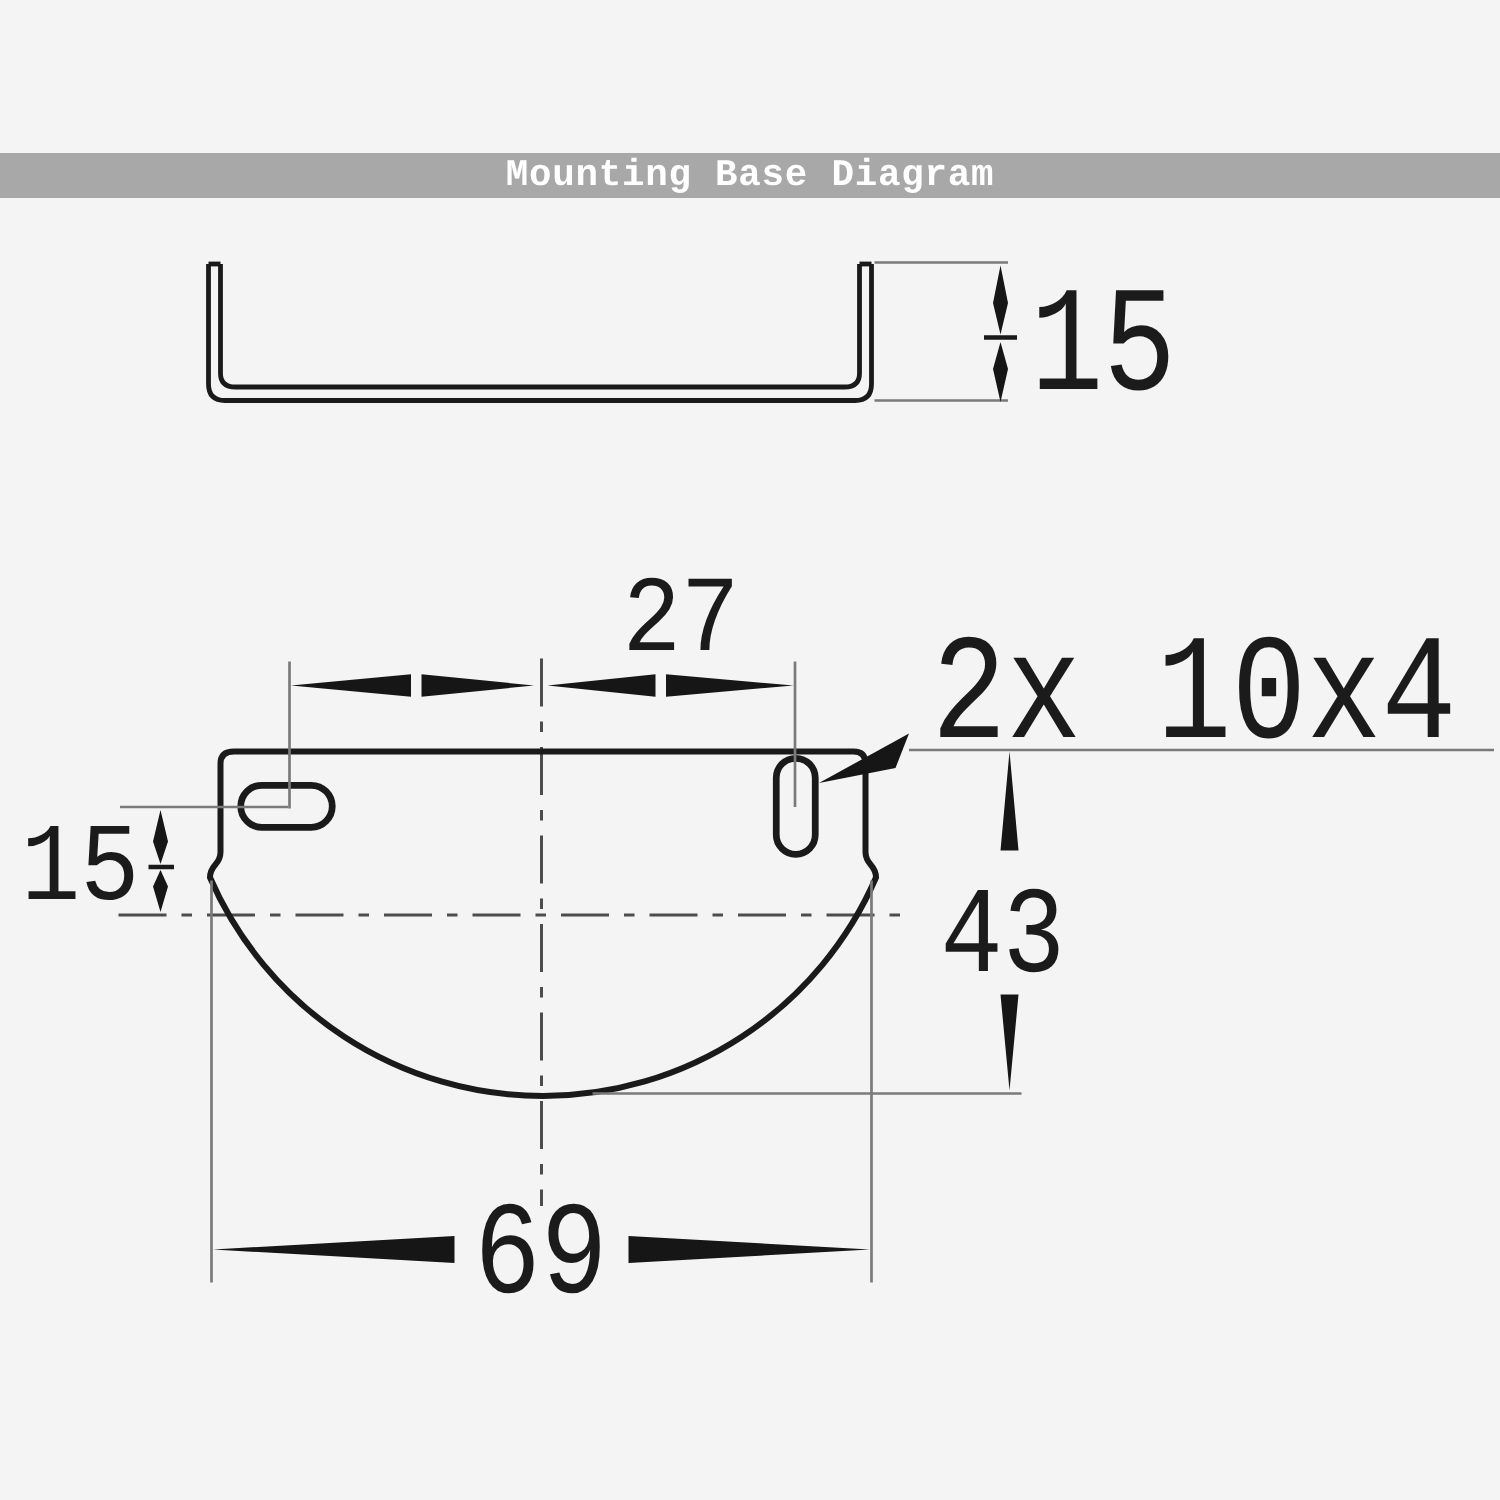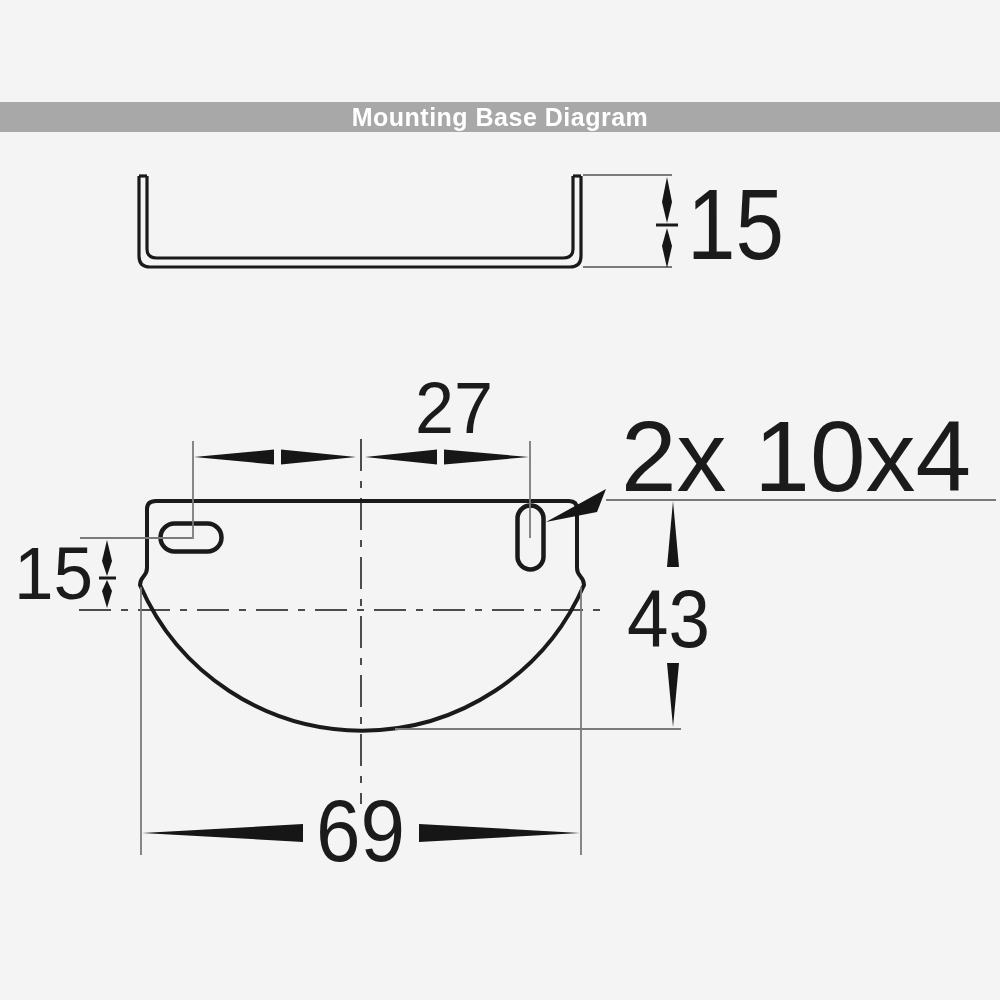--- a/index.html
+++ b/index.html
@@ -1,20 +1,20 @@
 <!DOCTYPE html>
 <html><head>
 <meta charset="utf-8">
 <style>
   html,body{margin:0;padding:0;}
   .page{
     position:relative;
     width:1000px;height:1000px;
     background:#f5f4f4;
-    font-family:Liberation Sans, sans-serif;
+    font-family:Liberation Mono, monospace;
     overflow:hidden;
   }
   .title-bar{
     position:absolute;left:0;top:102px;width:1000px;height:30px;
     background:#a8a8a8;
     color:#ffffff;
     font-size:25px;font-weight:bold;
     text-align:center;line-height:30px;
     letter-spacing:0.5px;
   }

